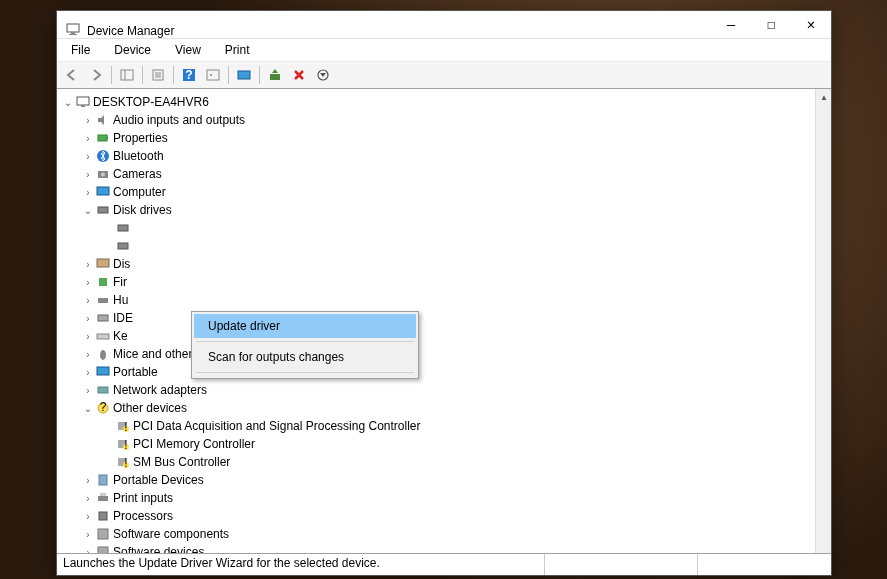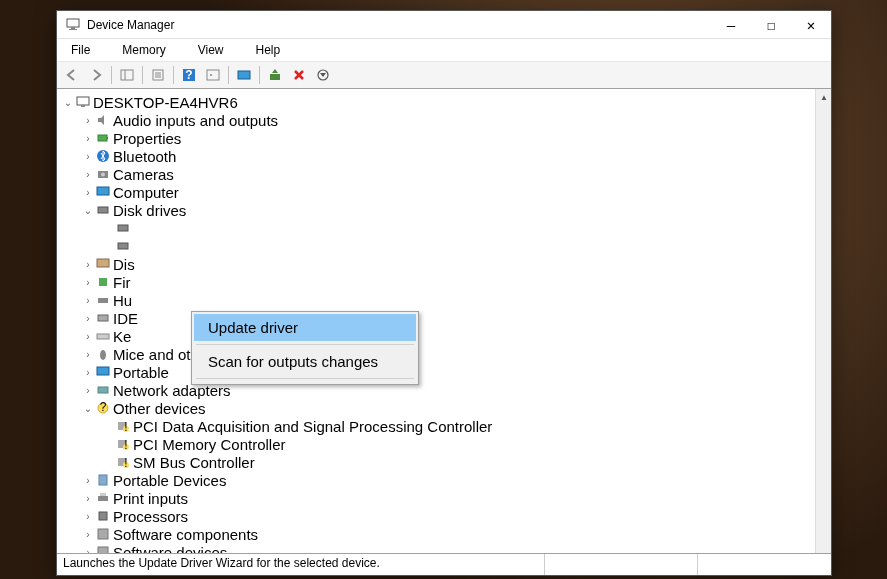--- a/index.html
+++ b/index.html
@@ -1,45 +1,45 @@
 <!DOCTYPE html>
 <html><head>
 <meta charset="utf-8">
 <style>
   * { box-sizing: border-box; margin: 0; padding: 0; font-family: "Segoe UI", Tahoma, sans-serif; font-size: 12px; }
   body { width: 887px; height: 579px; background: linear-gradient(135deg, #3a2818 0%, #5a3a24 25%, #2c1a10 50%, #4a3020 75%, #3a2818 100%); position: relative; }
   .bgimg { position:absolute; inset:0; background: radial-gradient(circle at 70% 30%, #6b4a2e 0%, #2a1a0e 60%); }
   .window { position: absolute; left: 56px; top: 10px; width: 776px; height: 566px; background: #fff; border: 1px solid #555; box-shadow: 0 4px 20px rgba(0,0,0,0.4); display: flex; flex-direction: column; }
-  .titlebar { height: 28px; display: flex; align-items: center; padding-left: 8px; border-bottom: 1px solid #e0e0e0; }
+  .titlebar { height: 28px; display: flex; align-items: flex-end; padding-left: 8px; border-bottom: 1px solid #e0e0e0; }
   .titlebar .appicon { width: 16px; height: 16px; margin-right: 6px; }
   .titlebar .title { flex: 1; font-size: 12px; }
   .winbtns { display: flex; }
   .winbtn { width: 40px; height: 28px; display: flex; align-items: center; justify-content: center; font-size: 14px; font-family: monospace; cursor: default; }
-  .menubar { height: 22px; display: flex; align-items: center; padding-left: 6px; gap: 16px; }
+  .menubar { height: 22px; display: flex; align-items: center; padding-left: 6px; gap: 8px; }
   .menuitem { padding: 2px 8px; font-size: 12px; cursor: default; }
   .toolbar { height: 28px; border-top: 1px solid #e8e8e8; border-bottom: 1px solid #a0a0a0; display: flex; align-items: center; padding: 0 4px; gap: 2px; background: #f5f5f5; }
   .toolbtn { width: 22px; height: 22px; display: flex; align-items: center; justify-content: center; border: 1px solid transparent; cursor: default; }
   .toolsep { width: 1px; height: 18px; background: #c0c0c0; margin: 0 2px; }
   .tree { flex: 1; overflow: auto; padding: 4px 0; position: relative; }
   .scrollbar-track { position:absolute; right:0; top:0; bottom:0; width:16px; background:#f0f0f0; border-left:1px solid #ddd;}
   .scrollbar-up { position:absolute; top:0; width:16px; height:16px; display:flex; align-items:center; justify-content:center; font-size:8px; color:#555;}
   .node { display: flex; align-items: center; height: 18px; white-space: nowrap; cursor: default; }
   .twisty { width: 14px; display: inline-flex; justify-content: center; color: #666; font-size: 10px; }
   .nodeicon { width: 16px; height: 16px; margin-right: 2px; display: inline-flex; align-items: center; justify-content: center; }
-  .node .label { font-size: 15px; }
+  .node .label { font-size: 12px; }
   .indent0 { padding-left: 4px; }
   .indent1 { padding-left: 24px; }
   .indent2 { padding-left: 44px; }
   .statusbar { height: 22px; display: flex; border-top: 1px solid #a0a0a0; gap: 33px; }
   .statusbar .pane { padding: 2px 6px; font-size: 12px; border-right: 1px solid #ccc; }
   .statusbar .pane:first-child { flex: 1; }
   .statusbar .pane.mid { width: 120px; }
   .statusbar .pane.right { width: 100px; border-right:none;}
   .ctxmenu { position: absolute; left: 134px; top: 222px; width: 228px; background: #f0f0f0; border: 1px solid #a0a0a0; box-shadow: 2px 2px 4px rgba(0,0,0,0.3); padding: 2px; z-index: 10; }
-  .ctxitem { padding: 5px 14px; font-size: 15px; cursor: default; }
+  .ctxitem { padding: 5px 14px; font-size: 12px; cursor: default; }
   .ctxitem.hl { background: #91c9f7; }
   .ctxitem.bold { font-weight: bold; }
   .ctxsep { height: 1px; background: #d0d0d0; margin: 3px 2px; }
 </style>
 </head>
 <body>
 <div class="bgimg"></div>
 
 <div class="window">
 
@@ -54,23 +54,23 @@
     <span class="title">Device Manager</span>
     <div class="winbtns">
       <div class="winbtn">—</div>
       <div class="winbtn">☐</div>
       <div class="winbtn">✕</div>
     </div>
   </div>
 
   <div class="menubar">
     <div class="menuitem">File</div>
-    <div class="menuitem">Memory</div>
+    <div class="menuitem">Device</div>
     <div class="menuitem">View</div>
-    <div class="menuitem">Help</div>
+    <div class="menuitem">Print</div>
   </div>
 
   <div class="toolbar">
     <div class="toolbtn">
         <svg width="14" height="14" viewBox="0 0 14 14">
           <path d="M9 2 L3 7 L9 12" fill="none" stroke="#888" stroke-width="2"></path>
         </svg>
       </div>
     <div class="toolbtn">
         <svg width="14" height="14" viewBox="0 0 14 14">

